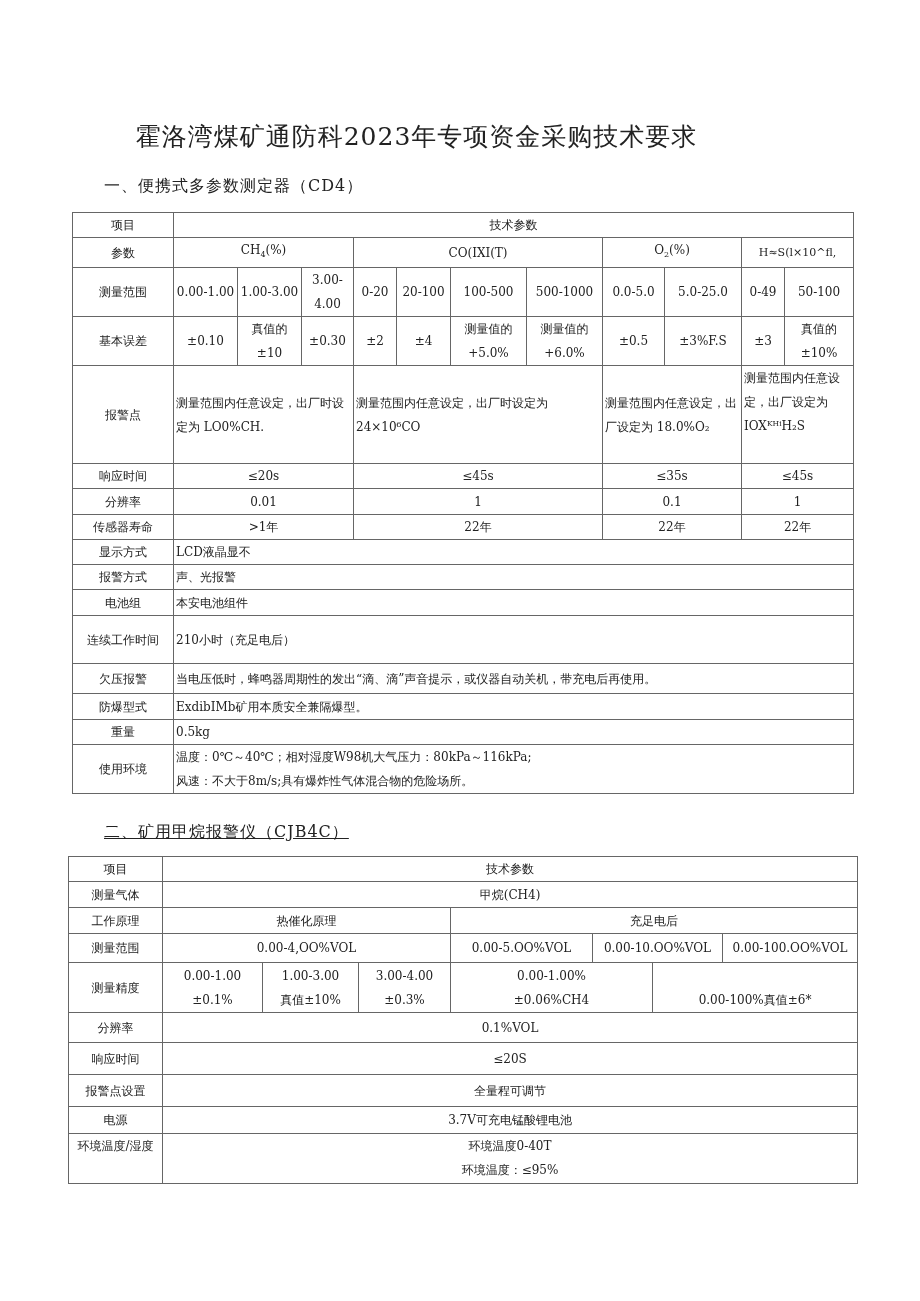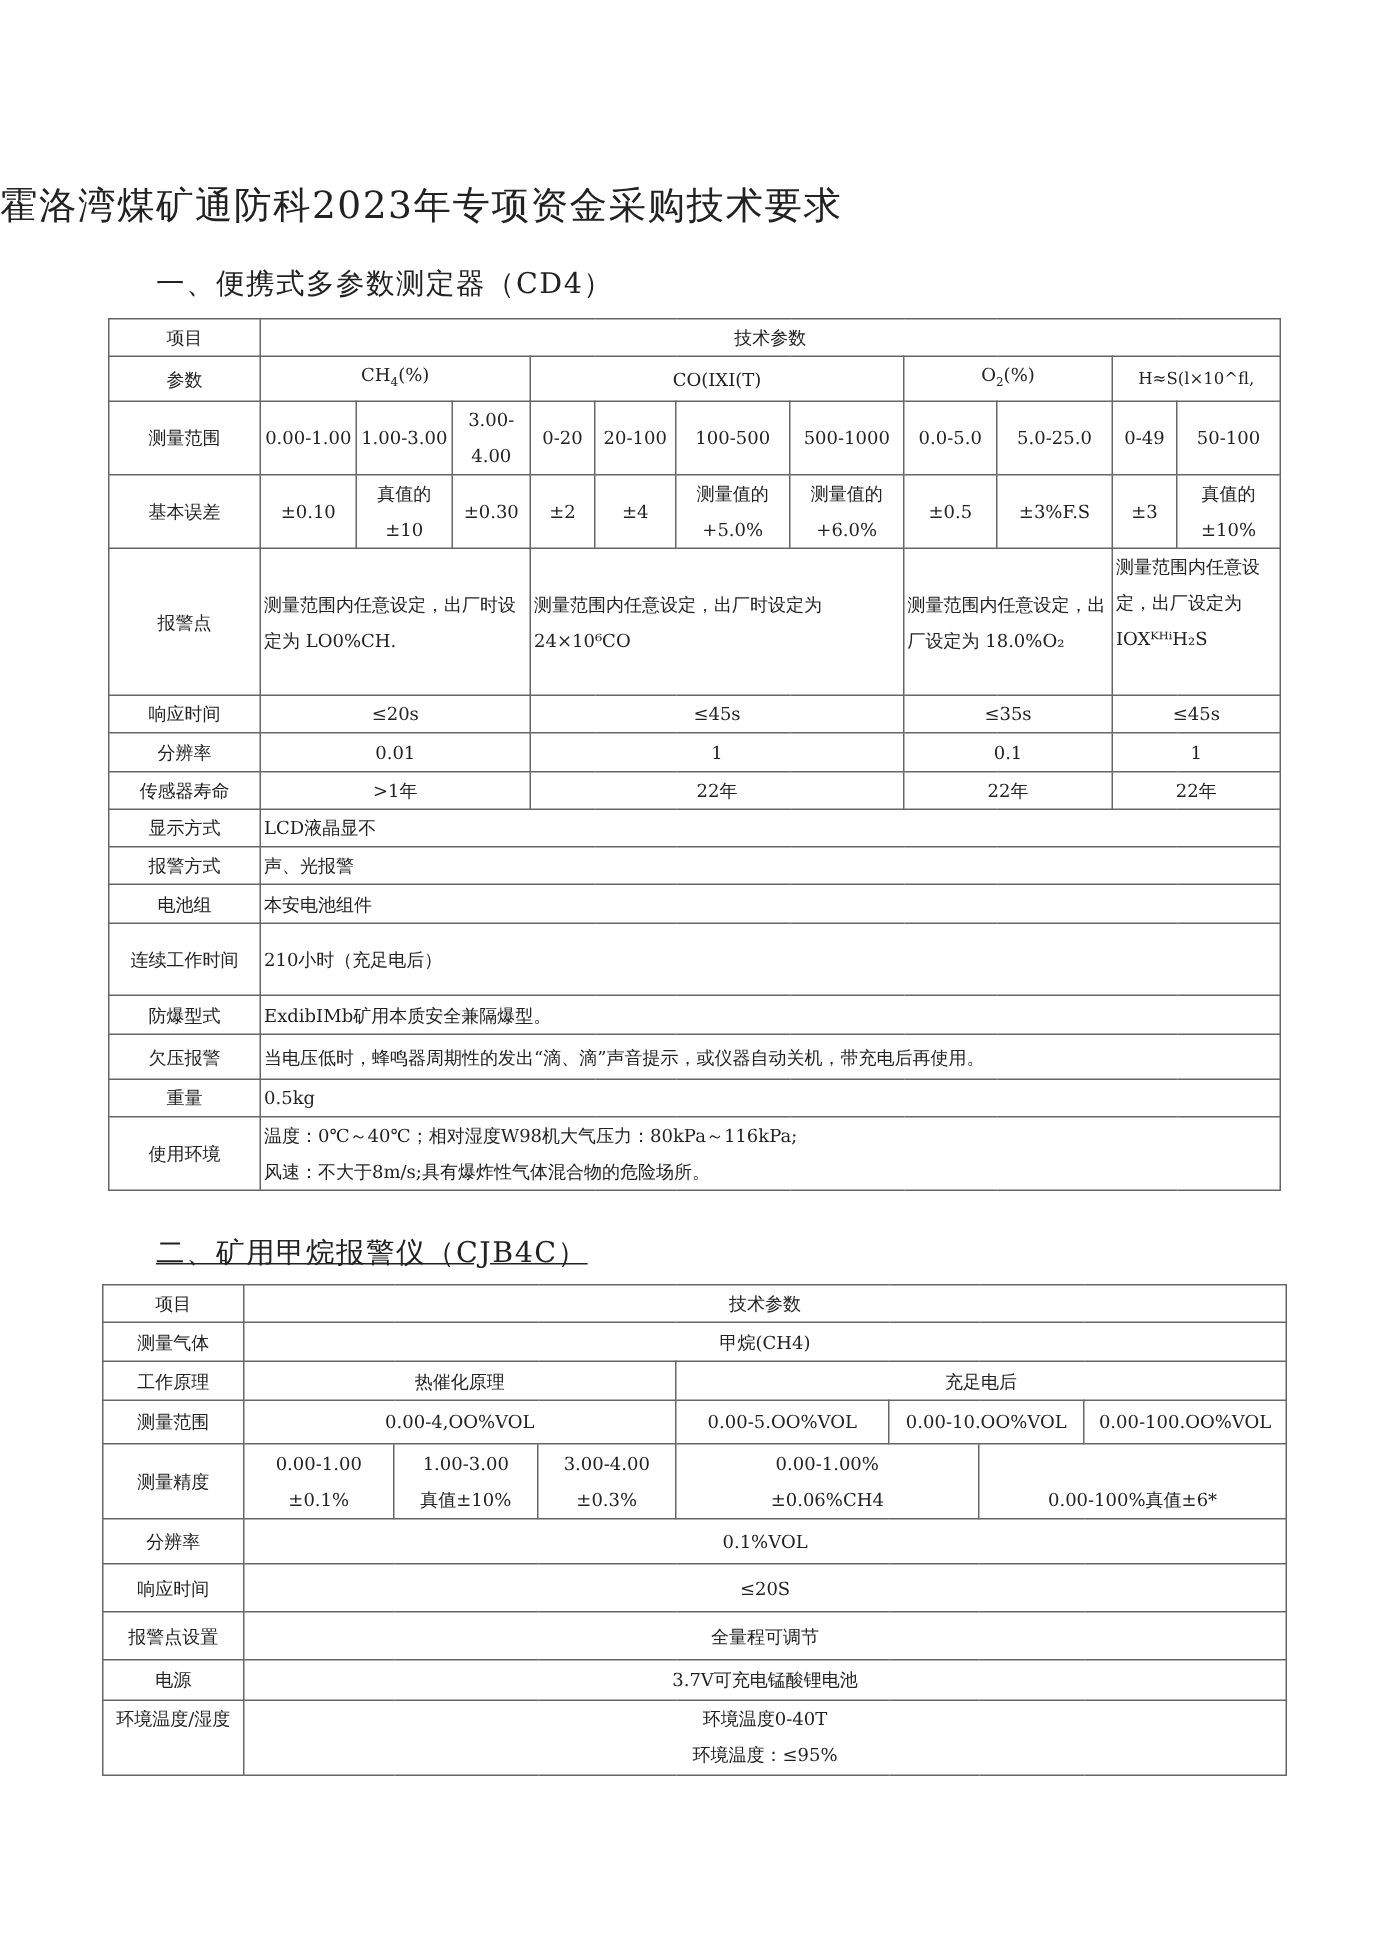--- a/index.html
+++ b/index.html
@@ -1,18 +1,18 @@
 <!DOCTYPE html>
 <html><head>
 <meta charset="utf-8">
 <style>
   html, body { margin:0; padding:0; background:#fff; }
   body { width:920px; height:1301px; position:relative; font-family:"DejaVu Serif","Liberation Serif",serif; color:#222; overflow:hidden; }
-  .title { position:absolute; left:0; width:833px; top:120px; font-size:25px; letter-spacing:1px; }
-  .h2 { position:absolute; font-size:19px; letter-spacing:1px; }
+  .title { position:absolute; left:0; width:833px; top:120px; text-align:center; font-size:25px; letter-spacing:1px; }
+  .h2 { position:absolute; font-size:16px; letter-spacing:1px; }
   table { position:absolute; border-collapse:collapse; table-layout:fixed; }
   td { border:1px solid #666; font-size:12px; text-align:center; vertical-align:middle; padding:0 2px; line-height:24px; overflow:hidden; }
   td.l { text-align:left; }
   td.tl { text-align:left; vertical-align:top;margin-left:44px; }
 </style>
 </head>
 <body>
 
 <div class="title">霍洛湾煤矿通防科2023年专项资金采购技术要求</div>
 <div class="h2" style="left:104px;top:176px;">一、便携式多参数测定器（CD4）</div>
@@ -109,27 +109,27 @@
         <td colspan="11" class="l">声、光报警</td>
       </tr>
   <tr style="height:26px">
         <td>电池组</td>
         <td colspan="11" class="l">本安电池组件</td>
       </tr>
   <tr style="height:48px">
         <td>连续工作时间</td>
         <td colspan="11" class="l">210小时（充足电后）</td>
       </tr>
-  <tr style="height:26px">
-        <td>防爆型式</td>
-        <td colspan="11" class="l">ExdibIMb矿用本质安全兼隔爆型。</td>
-      </tr>
   <tr style="height:30px">
         <td>欠压报警</td>
         <td colspan="11" class="l">当电压低时，蜂鸣器周期性的发出“滴、滴”声音提示，或仪器自动关机，带充电后再使用。</td>
+      </tr>
+  <tr style="height:26px">
+        <td>防爆型式</td>
+        <td colspan="11" class="l">ExdibIMb矿用本质安全兼隔爆型。</td>
       </tr>
   <tr style="height:24px">
         <td>重量</td>
         <td colspan="11" class="l">0.5kg</td>
       </tr>
   <tr style="height:48px">
     <td>使用环境</td>
     <td colspan="11" class="l">
       <div>温度：0℃～40℃；相对湿度W98机大气压力：80kPa～116kPa;</div>
       <div>风速：不大于8m/s;具有爆炸性气体混合物的危险场所。</div>

